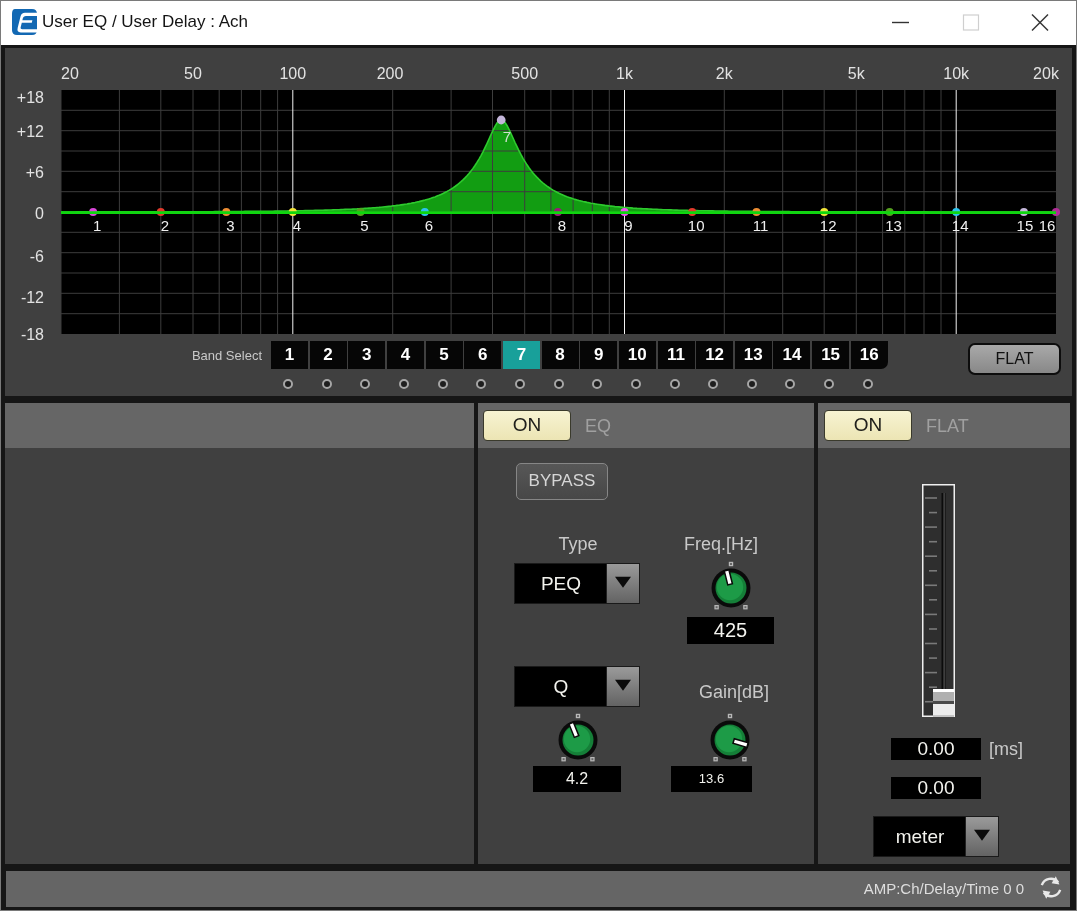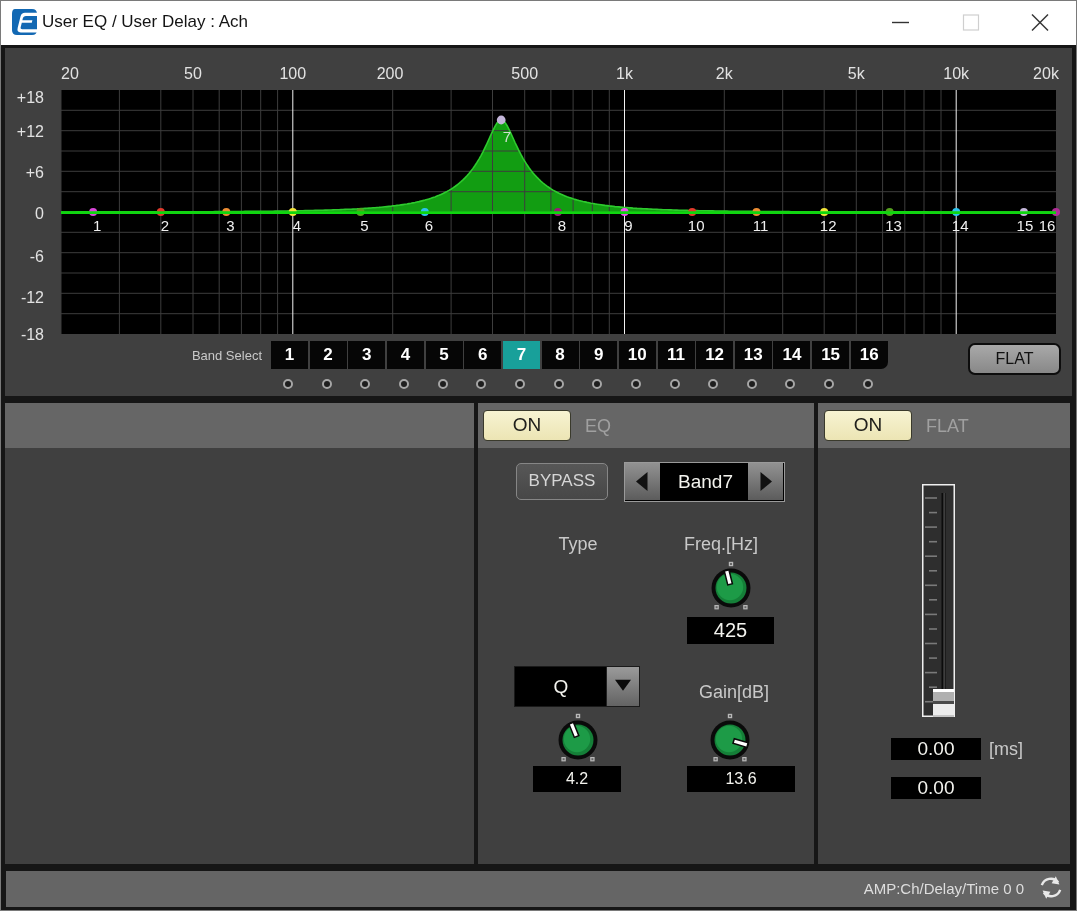--- a/index.html
+++ b/index.html
@@ -179,35 +179,28 @@
   <div class="hdr"></div>
 </div>
 
 <div class="abs panel" style="left:478px;top:403px;width:336px;height:461px">
   <div class="hdr"></div>
   <div class="onbtn" style="left:5px;top:7px">ON</div>
   <div class="hdrlbl" style="left:107px">EQ</div>
 
   <div class="abs" style="left:38px;top:60px;width:92px;height:37px;background:linear-gradient(#575757,#474747);border:1.5px solid #868686;border-radius:5px;color:#d6d6d6;font-size:17px;text-align:center;line-height:34px">BYPASS</div>
 
-  <div class="abs" style="left:146px;top:59px;width:161px;height:40px;background:#000;border:1.5px solid #9a9a9a">
-    <div class="abs" style="left:0;top:0;width:35px;height:37px;background:linear-gradient(#929292,#5c5c5c)"></div>
-    <svg class="abs" style="left:0;top:0" width="35" height="37">
-        <path d="M22.5 9 L11 18.5 L22.5 28 Z" fill="#111"></path>
-      </svg>
-    <div class="abs" style="left:35px;top:0;width:91px;height:37px;color:#f3f3ee;font-size:19px;text-align:center;line-height:37px">Band7</div>
-    <div class="abs" style="left:123px;top:0;width:35px;height:37px;background:linear-gradient(#929292,#5c5c5c)"></div>
-    <svg class="abs" style="left:123px;top:0" width="35" height="37">
-        <path d="M12.5 9 L24 18.5 L12.5 28 Z" fill="#111"></path>
-      </svg>
-  </div>
 
   <div class="lbl" style="left:60px;top:131px;width:80px;text-align:center">Type</div>
   <div class="lbl" style="left:206px;top:131px;width:100px;">Freq.[Hz]</div>
 
+  <div class="dd" style="left:36px;top:160px">
+      <div class="txt">PEQ</div>
+      <div class="btn"></div>
+    </div>
   <svg class="abs" style="left:225px;top:157px" width="56" height="56" viewBox="-28 -28 56 56">
       <rect x="-2.2" y="-26.2" width="4.4" height="4.4" fill="#b8b8b8"></rect>
       <rect x="-1.0" y="-25.0" width="2" height="2" fill="#666"></rect>
       <rect x="-16.6" y="17.0" width="4.4" height="4.4" fill="#b8b8b8"></rect>
       <rect x="-15.4" y="18.2" width="2" height="2" fill="#666"></rect>
       <rect x="12.2" y="17.0" width="4.4" height="4.4" fill="#b8b8b8"></rect>
       <rect x="13.4" y="18.2" width="2" height="2" fill="#666"></rect>
       <circle cx="0" cy="0" r="19.5" fill="#0a0a0a"></circle>
       <circle cx="0" cy="0" r="15.5" fill="#157f38"></circle>
       <circle cx="-1" cy="-1" r="13.2" fill="#1d9b47"></circle>
@@ -245,21 +238,21 @@
       <rect x="12.2" y="17.0" width="4.4" height="4.4" fill="#b8b8b8"></rect>
       <rect x="13.4" y="18.2" width="2" height="2" fill="#666"></rect>
       <circle cx="0" cy="0" r="19.5" fill="#0a0a0a"></circle>
       <circle cx="0" cy="0" r="15.5" fill="#157f38"></circle>
       <circle cx="-1" cy="-1" r="13.2" fill="#1d9b47"></circle>
       <g transform="rotate(106)">
         <rect x="-2.4" y="-18.2" width="4.8" height="14.4" fill="#ffffff" stroke="#0a0a0a" stroke-width="1.5"></rect>
       </g>
     </svg>
   <div class="blkfield" style="left:55px;top:363px;width:88px;height:26px;font-size:16px;line-height:25px">4.2</div>
-  <div class="blkfield" style="left:209px;top:363px;width:108px;height:26px;font-size:16px;line-height:25px">13.6</div>
+  <div class="blkfield" style="left:193px;top:363px;width:81px;height:26px;font-size:13px;line-height:25px">13.6</div>
 </div>
 
 <div class="abs panel" style="left:818px;top:403px;width:252px;height:461px">
   <div class="hdr"></div>
   <div class="onbtn" style="left:6px;top:7px">ON</div>
   <div class="hdrlbl" style="left:108px">FLAT</div>
 
   <svg class="abs" style="left:104px;top:81px" width="33" height="233" viewBox="0 0 33 233">
 <rect x="0.75" y="0.75" width="31.5" height="231.5" fill="#2e2e2e" stroke="#f0f0f0" stroke-width="1.5"></rect>
 <line x1="3" y1="14.0" x2="15" y2="14.0" stroke="#7a7a7a" stroke-width="1.6"></line>
@@ -285,20 +278,24 @@
 <rect x="11" y="208" width="21" height="9" fill="#b0b0b0"></rect>
 <rect x="11" y="217" width="21" height="3" fill="#4a4a4a"></rect>
 <rect x="11" y="220" width="21" height="11" fill="#ececec"></rect>
 <rect x="11" y="231" width="21" height="2" fill="#c5c5c5"></rect>
 </g>
 </svg>
 
   <div class="blkfield" style="left:73px;top:335px;width:90px;height:22px;font-size:19px;line-height:21px">0.00</div>
   <div class="lbl" style="left:171px;top:336px">[ms]</div>
   <div class="blkfield" style="left:73px;top:374px;width:90px;height:22px;font-size:19px;line-height:21px">0.00</div>
+  <div class="dd" style="left:55px;top:413px">
+      <div class="txt">meter</div>
+      <div class="btn"></div>
+    </div>
 </div>
 
 <div class="abs" style="left:6px;top:871px;width:1064px;height:36px;background:#656565">
   <div class="abs" style="right:46px;top:9px;font-size:15px;color:#dedede">AMP:Ch/Delay/Time 0 0</div>
   <svg class="abs" style="right:7px;top:4px" width="24" height="25" viewBox="0 0 24 25">
 <g stroke="#e8e8e8" stroke-width="2.4" fill="none">
 <path d="M2.8 10.2 A9.6 9.6 0 0 1 19.2 7.2"></path>
 <path d="M21.2 14.8 A9.6 9.6 0 0 1 4.8 17.8"></path>
 </g>
 <path d="M16.8 1.2 L20.4 9.6 L12.6 8.2 Z" fill="#e8e8e8"></path>

